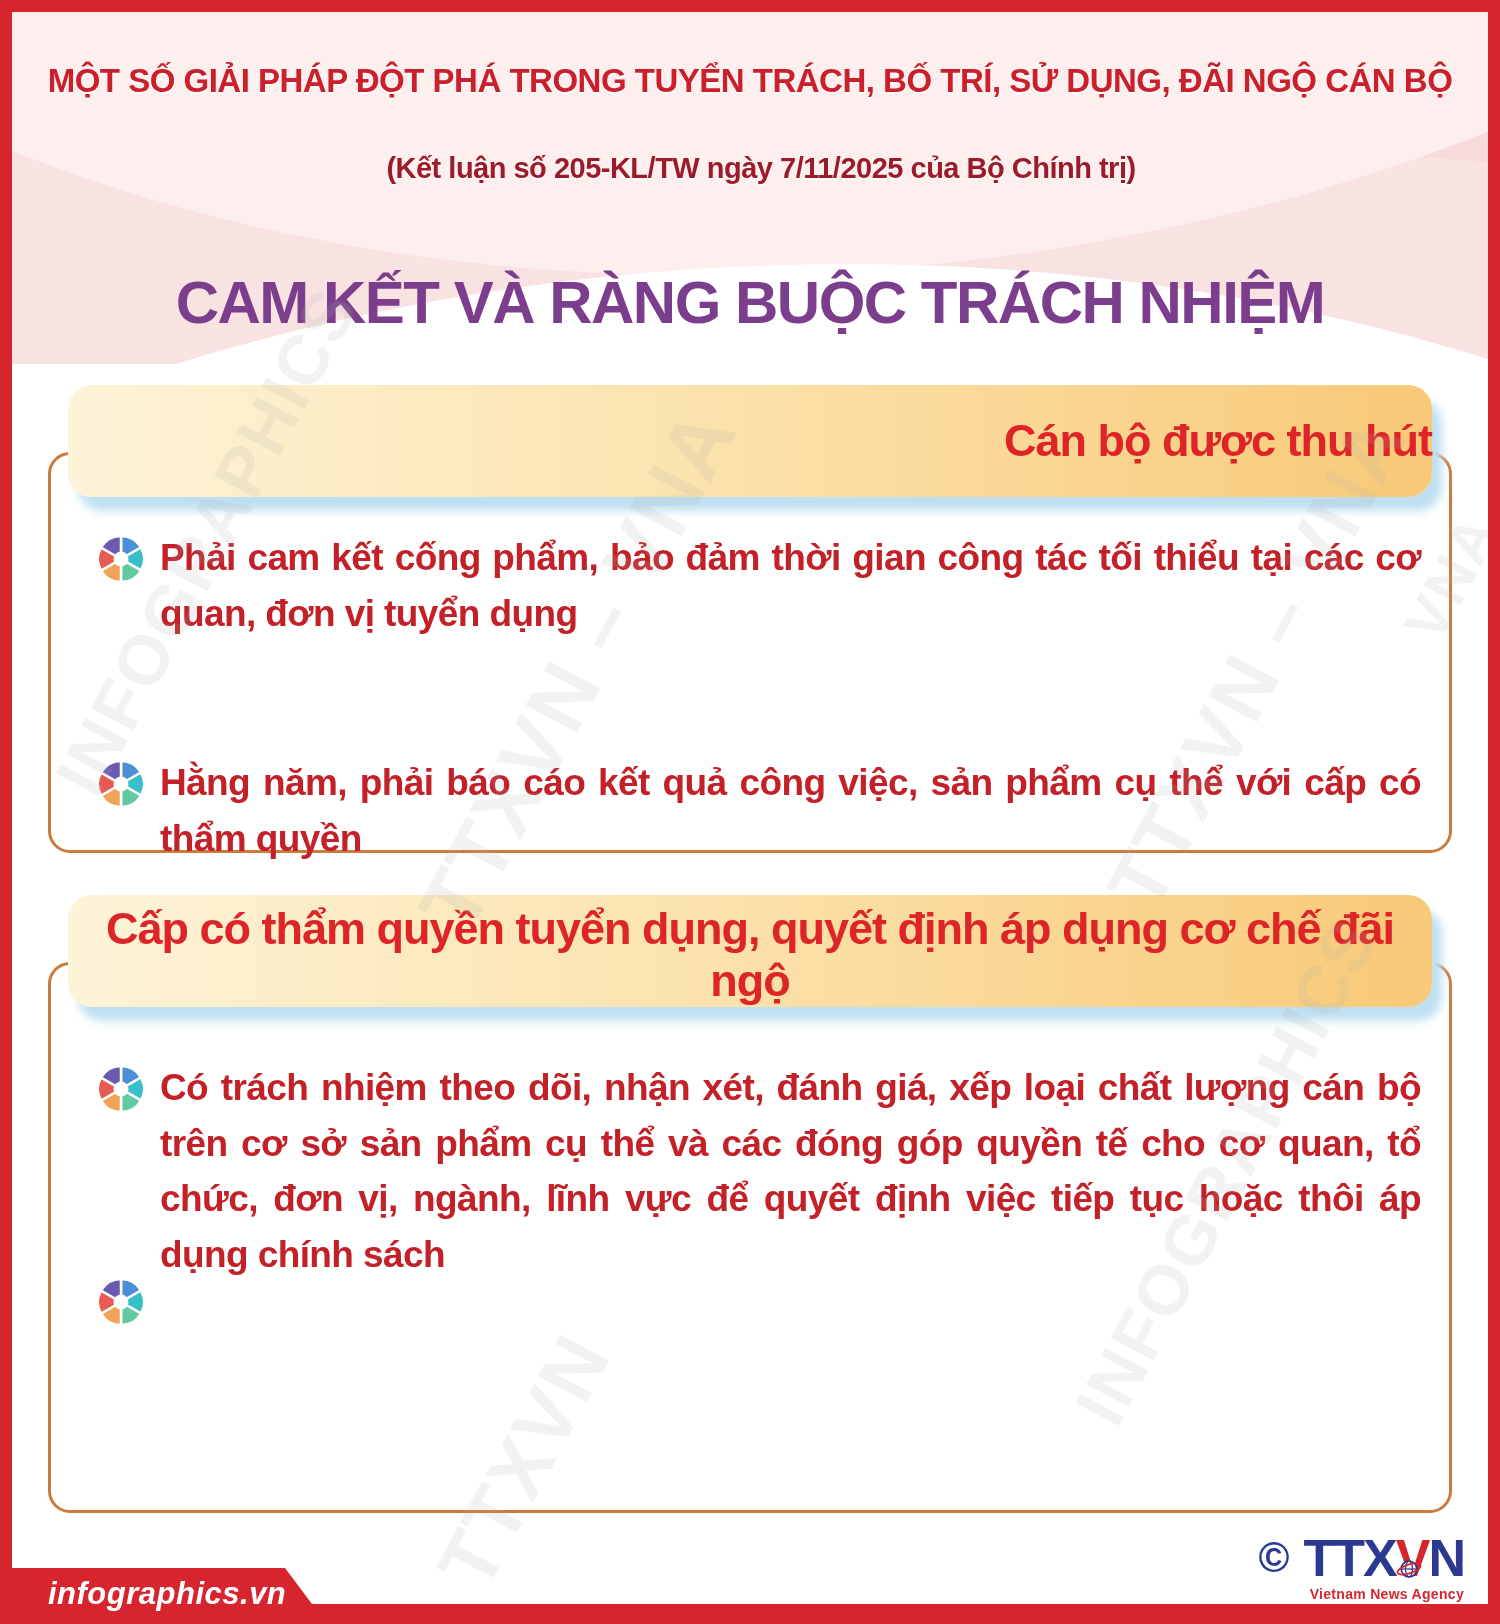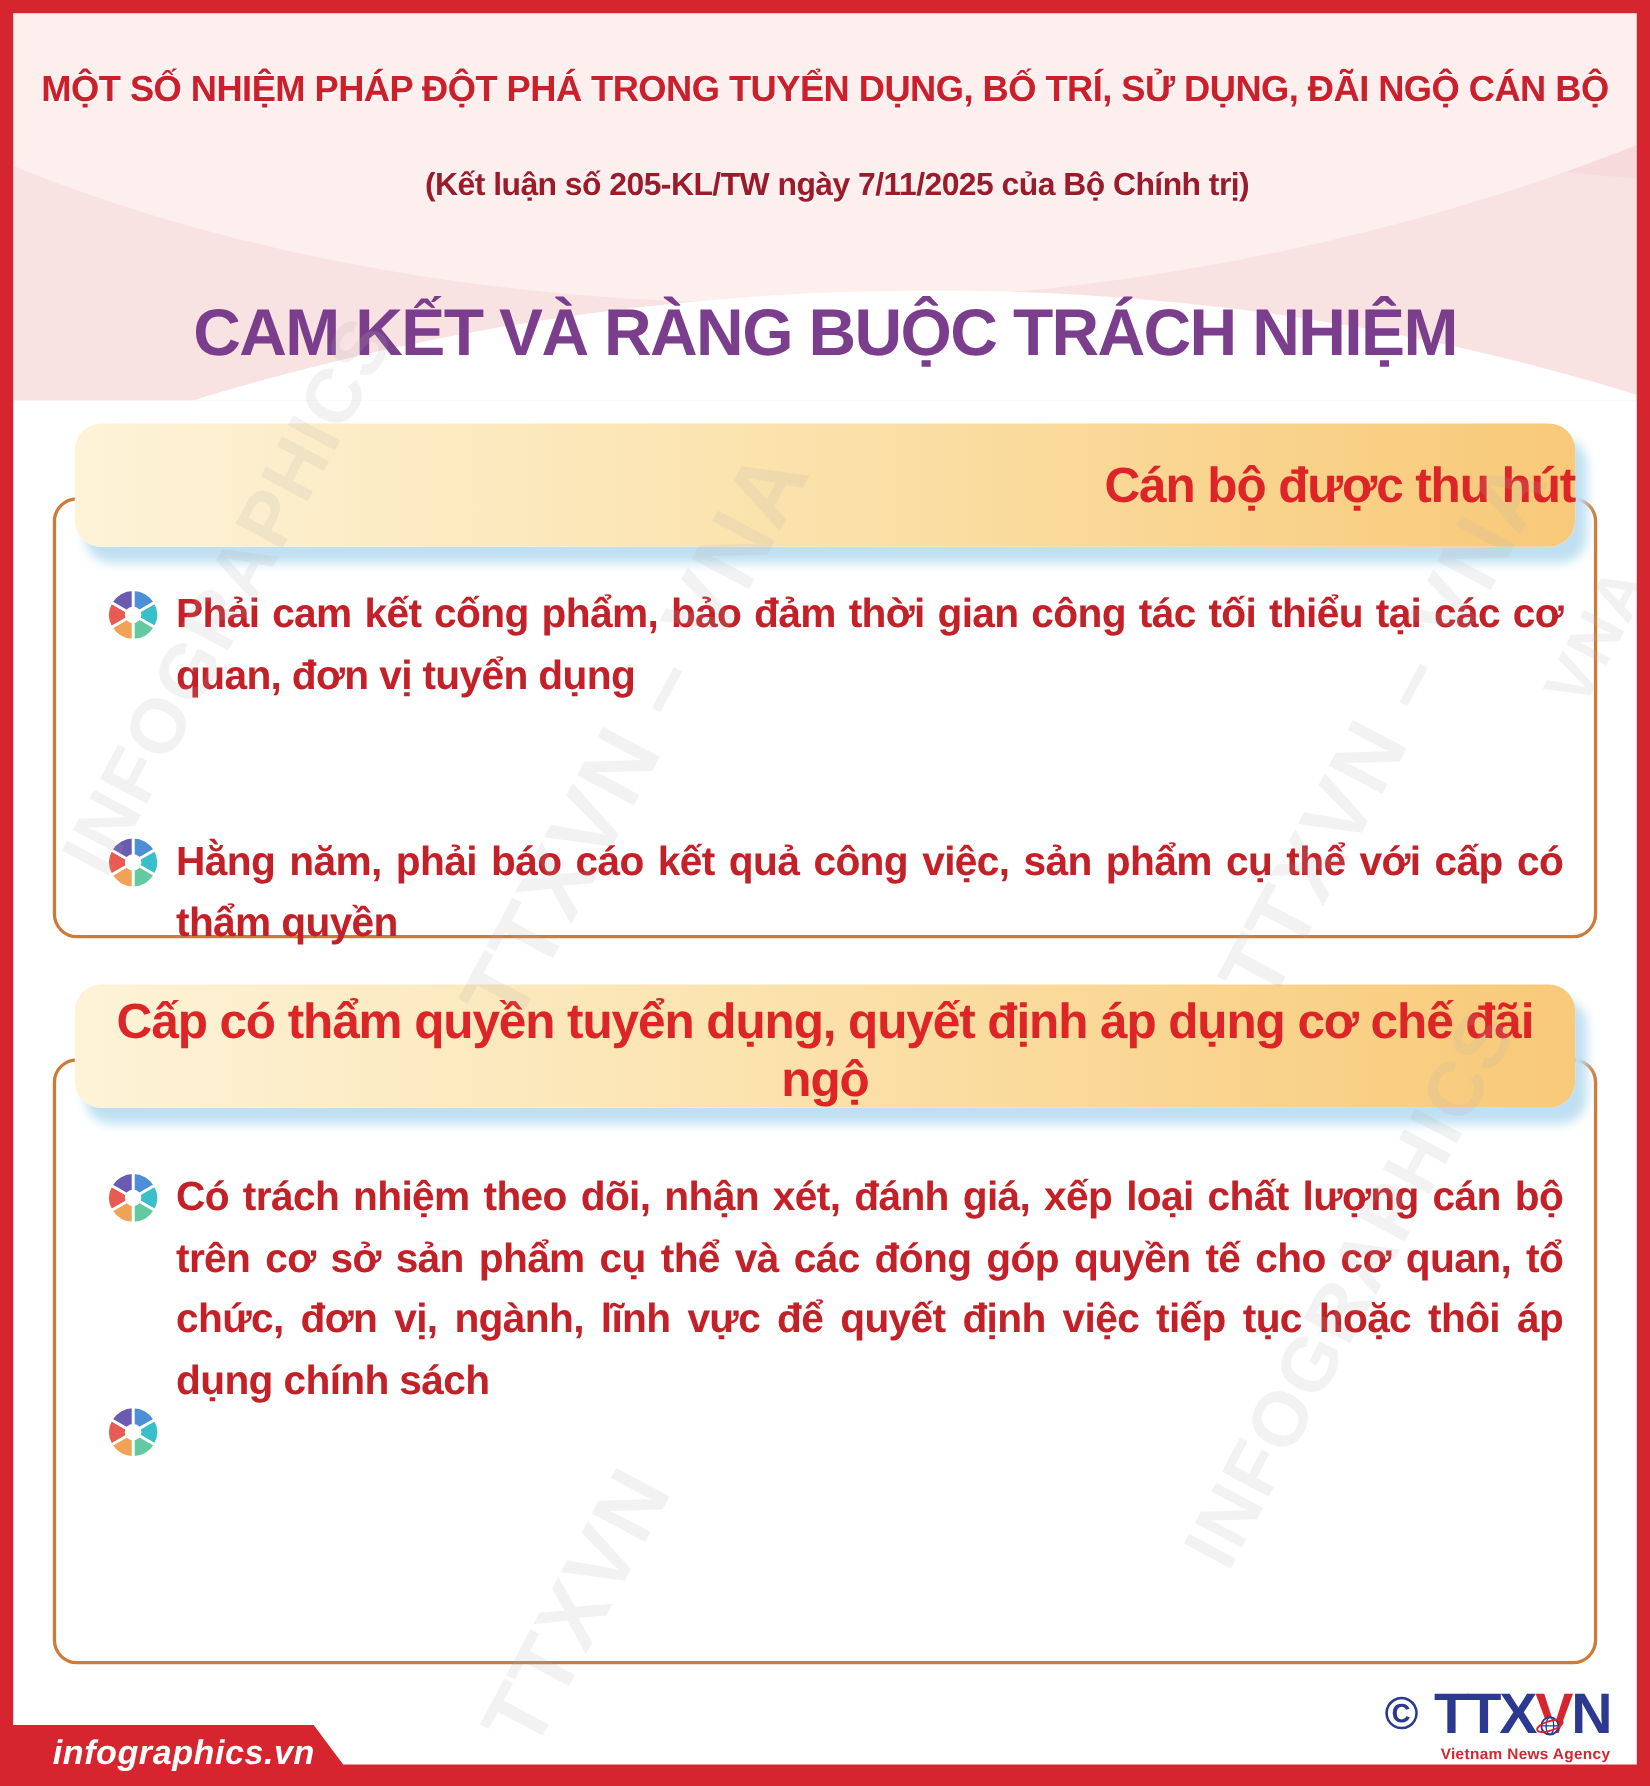--- a/index.html
+++ b/index.html
@@ -105,21 +105,21 @@
   <div class="header-band">
     <div class="swirl-2"></div>
     <div class="swirl-1"></div>
     <div class="swirl-white"></div>
   </div>
 
   <div class="frame-top"></div>
   <div class="frame-left"></div>
   <div class="frame-right"></div>
 
-  <div class="main-title">MỘT SỐ NHIỆM PHÁP ĐỘT PHÁ TRONG TUYỂN DỤNG, BỐ TRÍ, SỬ DỤNG, ĐÃI NGỘ CÁN BỘ</div>
+  <div class="main-title">MỘT SỐ GIẢI PHÁP ĐỘT PHÁ TRONG TUYỂN TRÁCH, BỐ TRÍ, SỬ DỤNG, ĐÃI NGỘ CÁN BỘ</div>
   <div class="sub-title">(Kết luận số 205-KL/TW ngày 7/11/2025 của Bộ Chính trị)</div>
   <div class="purple-title">CAM KẾT VÀ RÀNG BUỘC TRÁCH NHIỆM</div>
 
   <div class="wm wm-1">INFOGRAPHICS</div>
   <div class="wm wm-2">TTXVN – VNA</div>
   <div class="wm wm-3">TTXVN – VNA</div>
   <div class="wm wm-4">INFOGRAPHICS</div>
   <div class="wm wm-5">TTXVN</div>
   <div class="wm wm-6">VNA</div>
 

